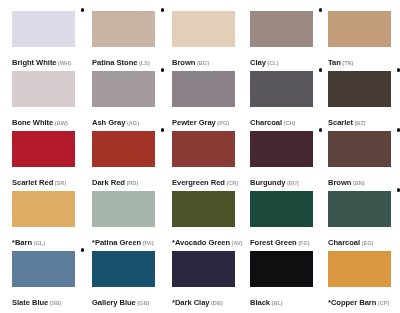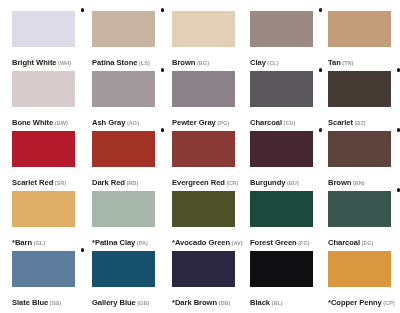--- a/index.html
+++ b/index.html
@@ -180,21 +180,21 @@
     <div class="swatch-cell" style="left: 12px; top: 191px;">
       <div class="chip">
         <div class="chip-inner" style="background: rgb(223, 174, 102);"></div>
       </div>
       <div class="caption"><span class="cname">*Barn</span><span class="ccode">(GL)</span></div>
     </div>
     <div class="swatch-cell" style="left: 92px; top: 191px;">
       <div class="chip">
         <div class="chip-inner" style="background: rgb(166, 182, 171);"></div>
       </div>
-      <div class="caption"><span class="cname">*Patina Clay</span><span class="ccode">(PA)</span></div>
+      <div class="caption"><span class="cname">*Patina Green</span><span class="ccode">(PA)</span></div>
     </div>
     <div class="swatch-cell" style="left: 172px; top: 191px;">
       <div class="chip">
         <div class="chip-inner" style="background: rgb(77, 82, 41);"></div>
       </div>
       <div class="caption"><span class="cname">*Avocado Green</span><span class="ccode">(AV)</span></div>
     </div>
     <div class="swatch-cell" style="left: 250px; top: 191px;">
       <div class="chip">
         <div class="chip-inner" style="background: rgb(27, 74, 60);"></div>
@@ -218,27 +218,27 @@
     <div class="swatch-cell" style="left: 92px; top: 251px;">
       <div class="chip">
         <div class="chip-inner" style="background: rgb(23, 81, 110);"></div>
       </div>
       <div class="caption"><span class="cname">Gallery Blue</span><span class="ccode">(GB)</span></div>
     </div>
     <div class="swatch-cell" style="left: 172px; top: 251px;">
       <div class="chip">
         <div class="chip-inner" style="background: rgb(43, 39, 64);"></div>
       </div>
-      <div class="caption"><span class="cname">*Dark Brown</span><span class="ccode">(DB)</span></div>
+      <div class="caption"><span class="cname">*Dark Clay</span><span class="ccode">(DB)</span></div>
     </div>
     <div class="swatch-cell" style="left: 250px; top: 251px;">
       <div class="chip">
         <div class="chip-inner" style="background: rgb(15, 15, 18);"></div>
       </div>
       <div class="caption"><span class="cname">Black</span><span class="ccode">(BL)</span></div>
     </div>
     <div class="swatch-cell" style="left: 328px; top: 251px;">
       <div class="chip metallic">
         <div class="chip-inner" style="background: rgb(217, 152, 64);"></div>
       </div>
-      <div class="caption"><span class="cname">*Copper Penny</span><span class="ccode">(CP)</span></div>
+      <div class="caption"><span class="cname">*Copper Barn</span><span class="ccode">(CP)</span></div>
     </div>
   </div>
 
 </body></html>

